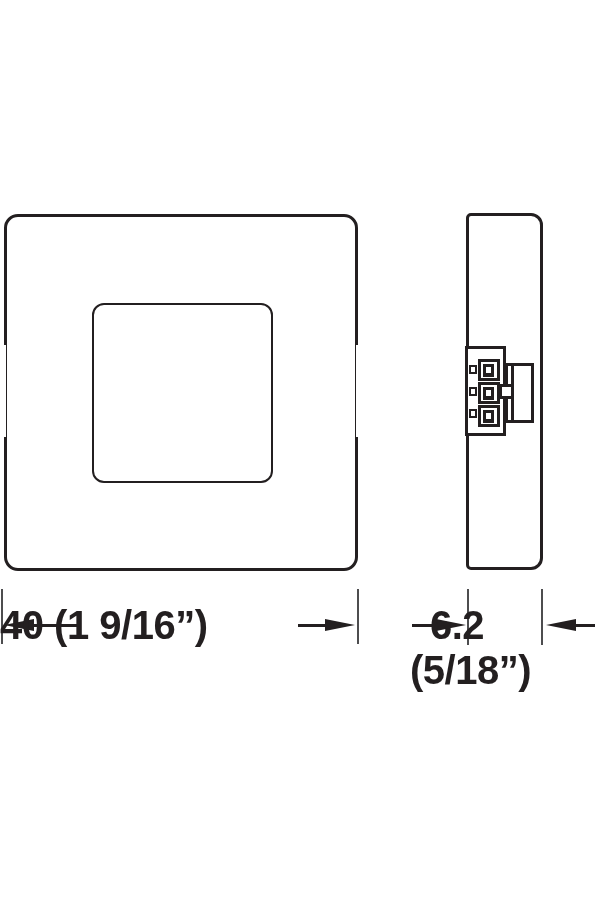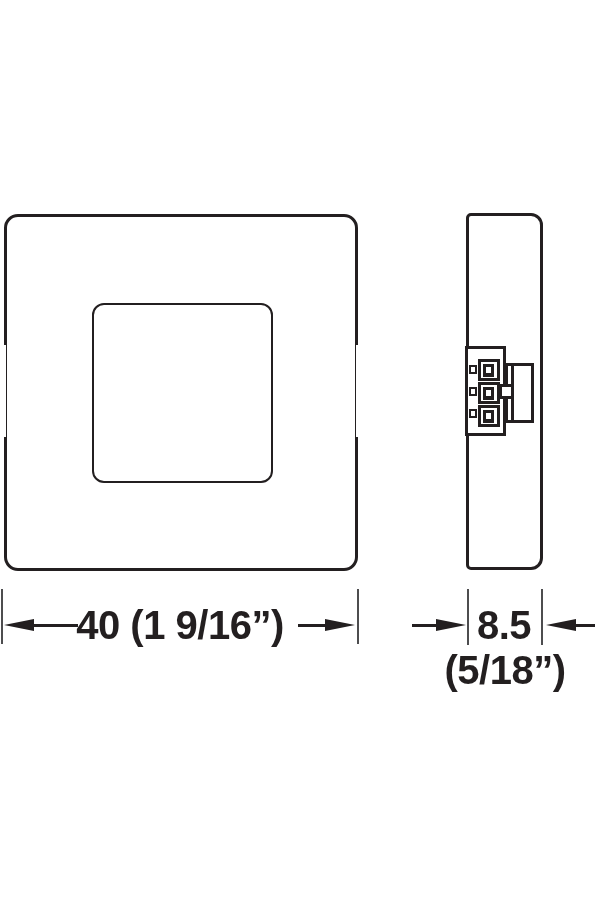--- a/index.html
+++ b/index.html
@@ -73,21 +73,21 @@
 
   
   .ext-line { width: 2px; background: #4d4d4f; }
   .dim-shaft { height: 2.5px; background: #231f20; }
   .tri { width: 0; height: 0; }
   .tri-left  { border-top: 6px solid transparent; border-bottom: 6px solid transparent; border-right: 30px solid #231f20; }
   .tri-right { border-top: 6px solid transparent; border-bottom: 6px solid transparent; border-left: 30px solid #231f20; }
 
   .dim-label {
     color: #231f20; font-weight: bold; font-size: 40px;
-    text-align: center; white-space: nowrap; letter-spacing: -0.5px;
+    text-align: left; white-space: nowrap; letter-spacing: -0.5px;
     line-height: 42px;
   }
 </style>
 </head>
 <body>
 
 <div id="canvas">
 
   <div class="abs" id="front-view"></div>
   <div class="abs" id="front-inner-square"></div>
@@ -128,16 +128,16 @@
   <div class="abs dim-shaft" style="left:298px; top:624px; width:30px;"></div>
   <div class="abs tri tri-right" style="left:325px; top:619px;"></div>
   <div class="abs dim-label" style="left:0px; top:604px; width:360px;">40 (1 9/16”)</div>
 
   <div class="abs ext-line" style="left:467px; top:589px; height:56px;"></div>
   <div class="abs ext-line" style="left:541px; top:589px; height:56px;"></div>
   <div class="abs dim-shaft" style="left:412px; top:624px; width:26px;"></div>
   <div class="abs tri tri-right" style="left:436px; top:619px;"></div>
   <div class="abs tri tri-left" style="left:546px; top:619px;"></div>
   <div class="abs dim-shaft" style="left:572px; top:624px; width:23px;"></div>
-  <div class="abs dim-label" style="left:430px; top:604px; width:148px;">8.5</div>
+  <div class="abs dim-label" style="left:430px; top:604px; width:148px;">6.2</div>
   <div class="abs dim-label" style="left:410px; top:649px; width:190px;">(5/18”)</div>
 
 </div>
 
 </body></html>

